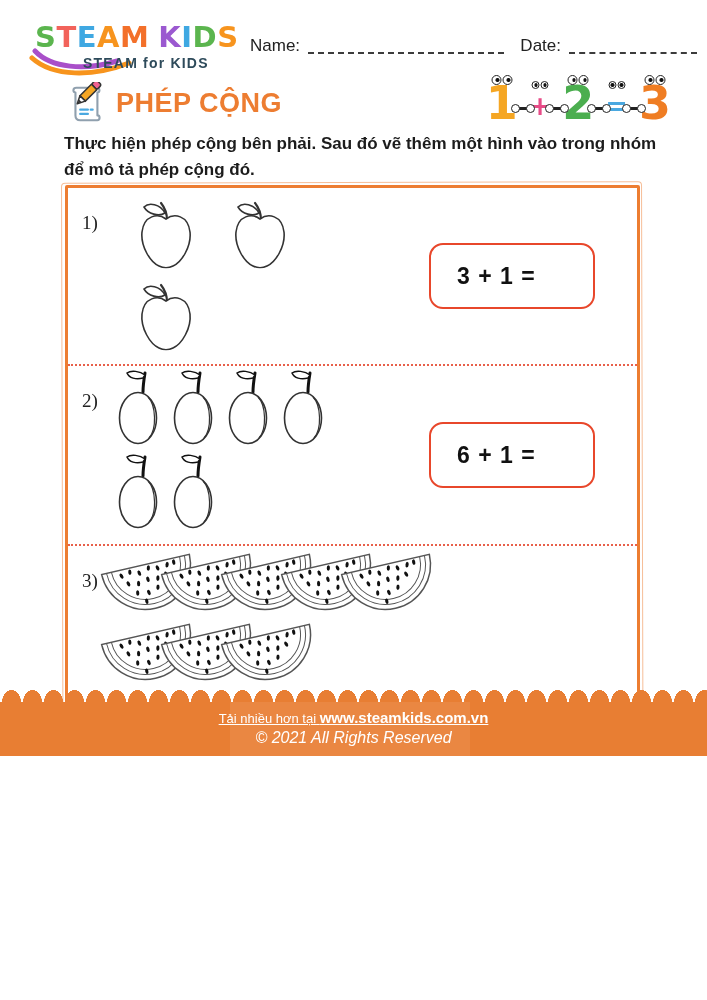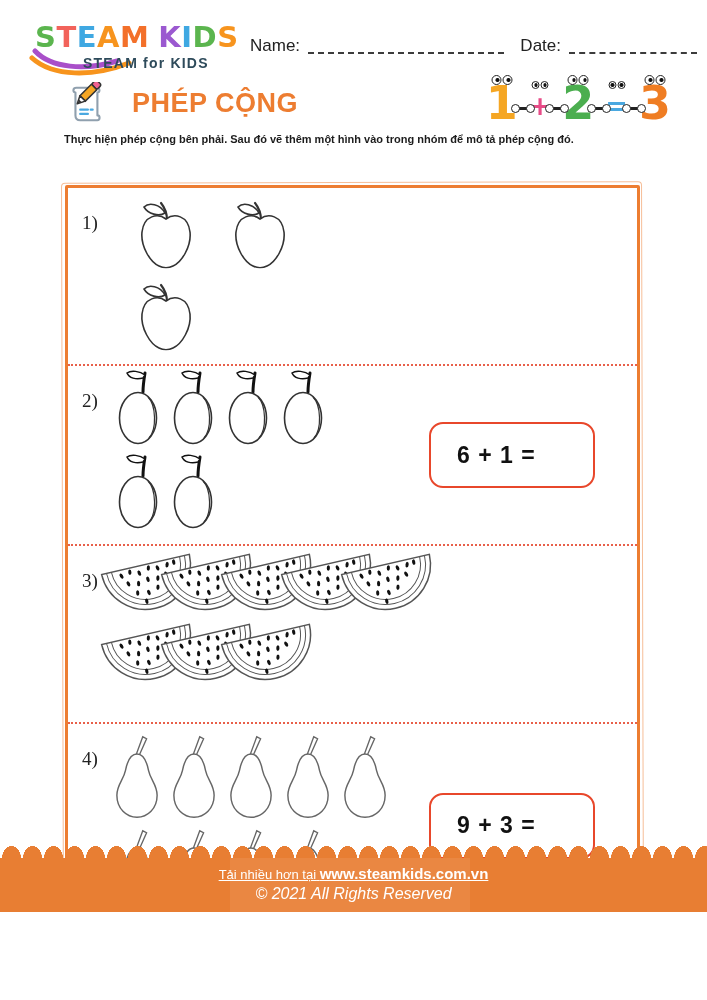--- a/index.html
+++ b/index.html
@@ -1,37 +1,37 @@
 <!DOCTYPE html>
 <html><head>
 <meta charset="utf-8">
 <style>
   html,body{margin:0;padding:0;background:#fff;}
-  .page{position:relative;width:707px;height:912px;background:#fff;overflow:hidden;
+  .page{position:relative;width:707px;height:756px;background:#fff;overflow:hidden;
         font-family:"Liberation Sans",sans-serif;color:#1e1e1e;}
 
   
   .logo-block{position:absolute;left:35px;top:22px;width:210px;}
   .logo-wordmark{position:relative;z-index:1;font-family:"DejaVu Sans",sans-serif;
                  font-weight:800;font-size:29px;line-height:30px;letter-spacing:.5px;}
   .logo-wordmark span{display:inline-block;}
   .logo-wordmark span.sp{margin-left:9px;}
   .logo-swoosh{position:absolute;left:-6px;top:26px;z-index:0;}
   .logo-subtitle{margin:3px 0 0 48px;font-size:14px;font-weight:bold;letter-spacing:1.2px;
                  color:#2d4a5a;position:relative;z-index:1;}
 
   
   .name-date{position:absolute;left:250px;top:36px;width:447px;display:flex;align-items:flex-end;
              font-size:17px;color:#222;text-align:right;}
   .write-line{border-bottom:2px dashed #3c3c3c;height:16px;}
   .name-line{flex:1;margin:0 16px 2px 8px;}
   .date-line{width:128px;margin:0 0 2px 8px;}
 
   
-  .title-row{position:absolute;left:64px;top:82px;display:flex;align-items:center;gap:26px;}
+  .title-row{position:absolute;left:64px;top:82px;display:flex;align-items:center;gap:10px;}
   .page-title{font-size:27px;font-weight:800;color:#ED7D31;letter-spacing:.5px;}
 
   
   .decoration{position:absolute;right:36px;top:60px;height:66px;display:flex;align-items:flex-end;}
   .char{position:relative;font-family:"DejaVu Sans",sans-serif;font-weight:800;line-height:1;
         display:inline-block;z-index:1;}
   .char.digit{font-size:46px;}
   .char.op{font-size:27px;margin:0 1px 7px;}
   .eyes{position:absolute;left:50%;transform:translateX(-50%);display:flex;gap:1px;z-index:3;}
   .digit .eyes{top:-5px;}
@@ -42,21 +42,21 @@
   .eye::after{content:"";position:absolute;right:1px;top:2px;width:3.5px;height:3.5px;
               background:#111;border-radius:50%;}
   .op .eye::after{top:1px;}
   .arm{position:relative;width:16px;height:3px;background:#222;border-radius:2px;
        align-self:flex-end;margin:0 -3px 16px;z-index:2;}
   .arm::before,.arm::after{content:"";position:absolute;top:-3px;width:7px;height:7px;
        background:#fff;border:1.5px solid #222;border-radius:50%;}
   .arm::before{left:-4px;} .arm::after{right:-4px;}
 
   
-  .instructions{position:absolute;left:64px;top:131px;width:600px;font-size:11px;
+  .instructions{position:absolute;left:64px;top:131px;width:600px;font-size:17px;
                 font-weight:600;line-height:1.5;color:#1c1c1c;}
 
   
   .main-box{position:absolute;left:65px;top:185px;width:575px;height:745px;
             border:3px solid #ED7D31;border-radius:2px;box-sizing:border-box;background:#fff;}
   .main-box::after{content:"";position:absolute;inset:-6px;border:1.5px solid rgba(237,125,49,.5);
             border-radius:4px;transform:rotate(-.15deg);pointer-events:none;}
   .section{position:relative;box-sizing:border-box;}
   .section:nth-child(1){height:176px;}
   .section:nth-child(2){height:180px;}
@@ -174,20 +174,23 @@
             </svg>
           </div>
           <div class="fruit-row">
             <svg class="fruit" width="64" height="72" viewBox="0 0 64 72">
               <path d="M33 20 C33 14 31 8 27 3" fill="none" stroke="#333" stroke-width="2.2" stroke-linecap="round"></path>
               <path d="M31 13 C26 4 15 2 10 7 C14 14 25 17 31 13 Z" fill="#fff" stroke="#333" stroke-width="1.6"></path>
               <path d="M32 19 C24 13 10 15 8 32 C6.5 46 16 62 25 66 C29 68 35 68 39 66 C48 62 57.5 46 56 32 C54 15 40 13 32 19 Z" fill="#fff" stroke="#333" stroke-width="1.6"></path>
             </svg>
           </div>
         </div>
+        <div class="answer-box">
+          <span class="equation">3 + 1 =</span>
+        </div>
       </div>
       <div class="section fruit-plum">
         <span class="sec-label">2)</span>
         <div class="fruit-rows">
           <div class="fruit-row">
             <svg class="fruit" width="46" height="76" viewBox="0 0 46 76">
               <path d="M27 22 C27 15 28 9 29 3" fill="none" stroke="#111" stroke-width="3" stroke-linecap="round"></path>
               <path d="M29 5 C24 1 15 0 11 3 C13 8 20 10 27 8 Z" fill="#fff" stroke="#111" stroke-width="1.5"></path>
               <ellipse cx="22" cy="48" rx="18.5" ry="25.5" fill="#fff" stroke="#333" stroke-width="1.6"></ellipse>
               <path d="M32 27 C40 35 41 59 33 68" fill="none" stroke="#333" stroke-width="1.2"></path>

